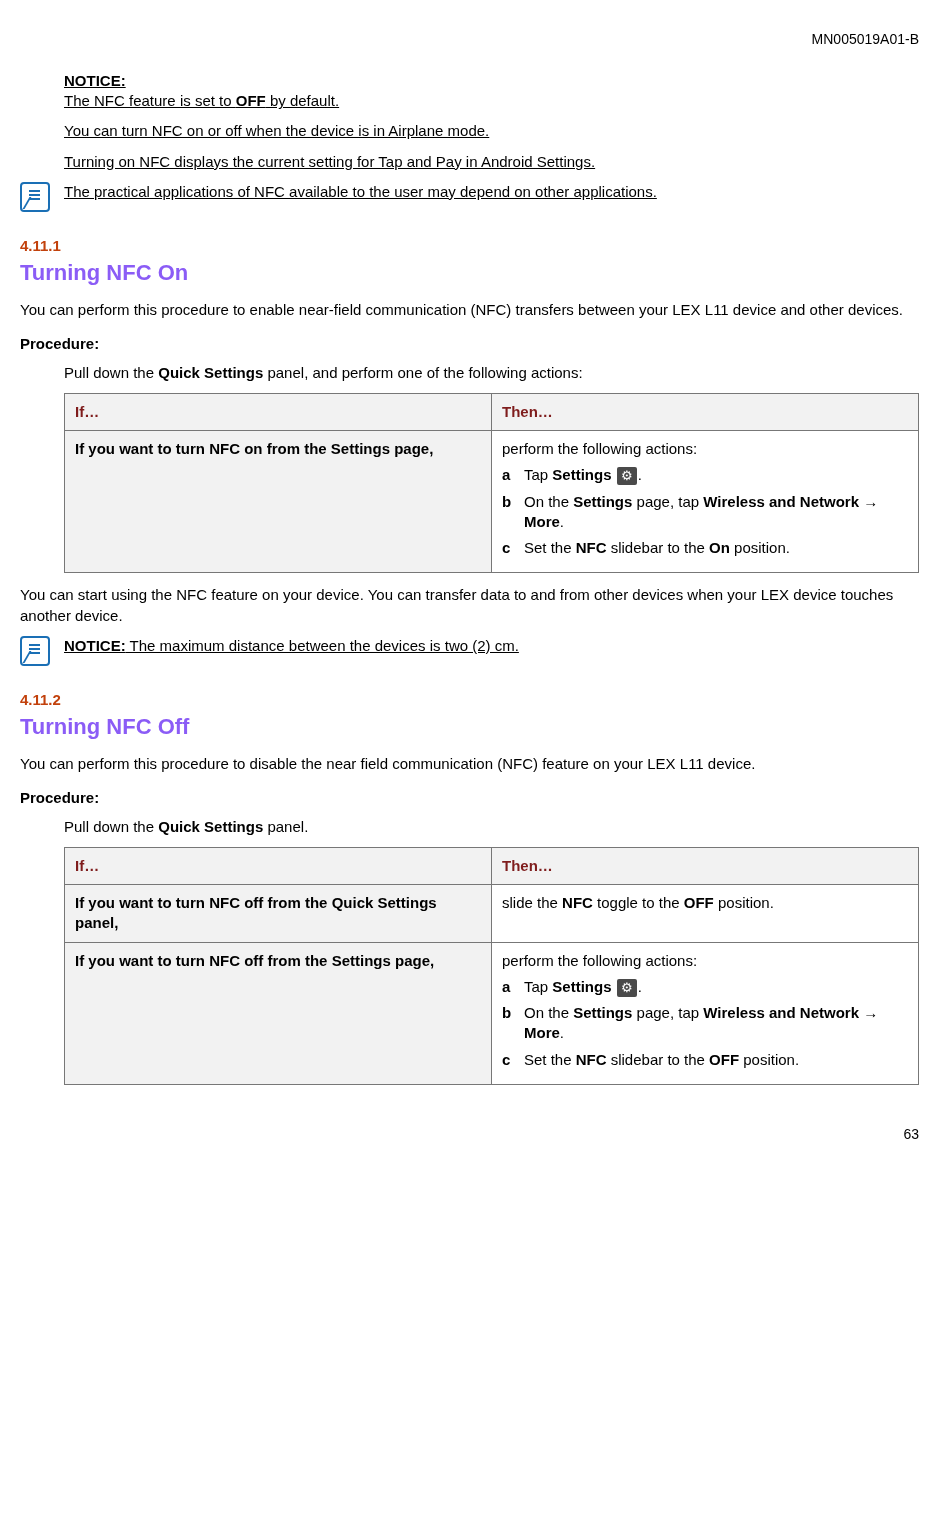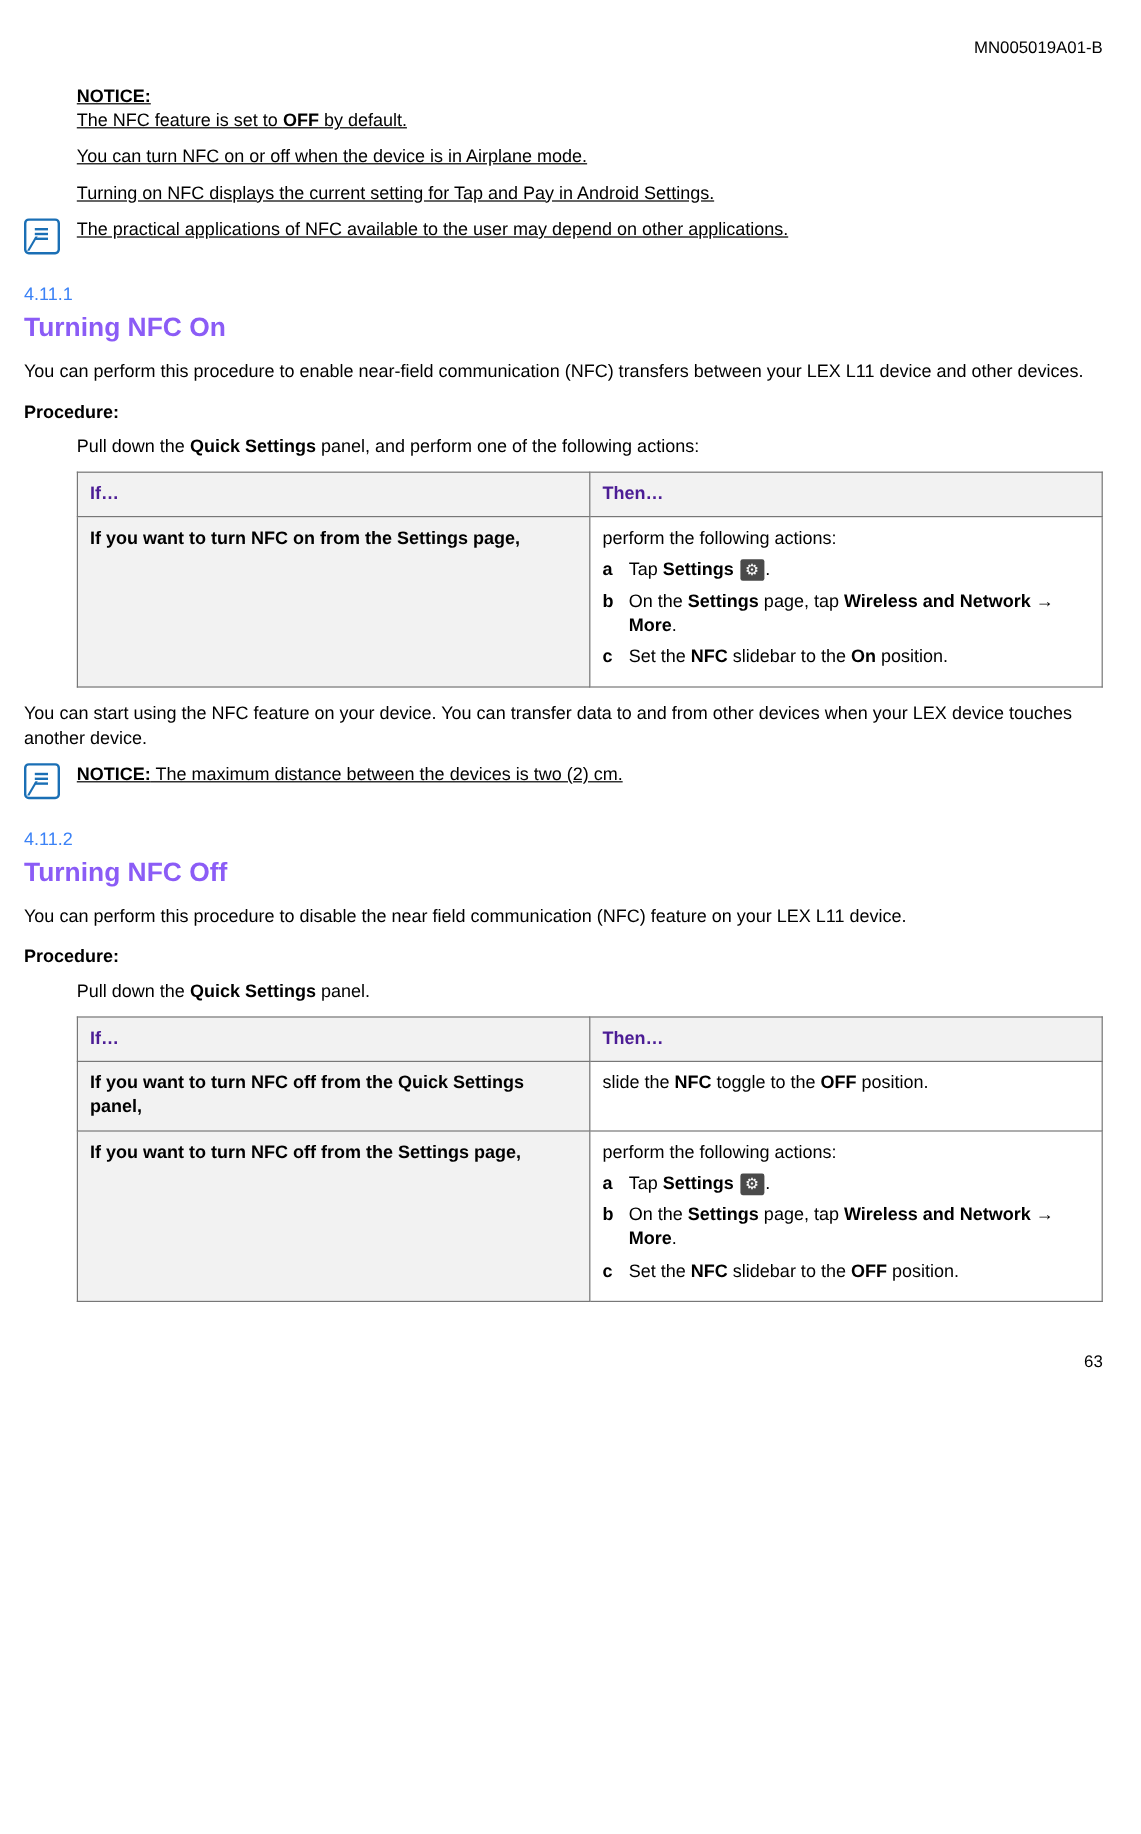--- a/index.html
+++ b/index.html
@@ -44,22 +44,22 @@
     content: "";
     position: absolute;
     left: 7px; top: 6px;
     width: 11px; height: 2px;
     background: #1a6fb5;
     box-shadow: 0 4px 0 #1a6fb5, 0 8px 0 #1a6fb5;
   }
   .notice-content { flex: 1; }
   .notice-content p { margin: 0 0 10px 0; }
   .sec-num {
-    color: #3b82f6;
-    font-weight: normal;
+    color: #c2410c;
+    font-weight: bold;
     font-size: 15px;
     margin-top: 24px;
   }
   .sec-title {
     color: #8b5cf6;
     font-weight: bold;
     font-size: 22px;
     margin: 2px 0 12px 0;
   }
   p { margin: 0 0 10px 0; }
@@ -68,21 +68,21 @@
   table {
     border-collapse: collapse;
     width: calc(100% - 44px);
     margin-left: 44px;
     margin-top: 10px;
     margin-bottom: 12px;
   }
   table, th, td { border: 1px solid #777; }
   th {
     background: #f2f2f2;
-    color: #4c1d95;
+    color: #7f1d1d;
     text-align: left;
     font-weight: bold;
     padding: 8px 10px;
     width: 50%;
   }
   td {
     vertical-align: top;
     padding: 8px 10px;
   }
   td.cond { background: #f2f2f2; font-weight: bold; }

